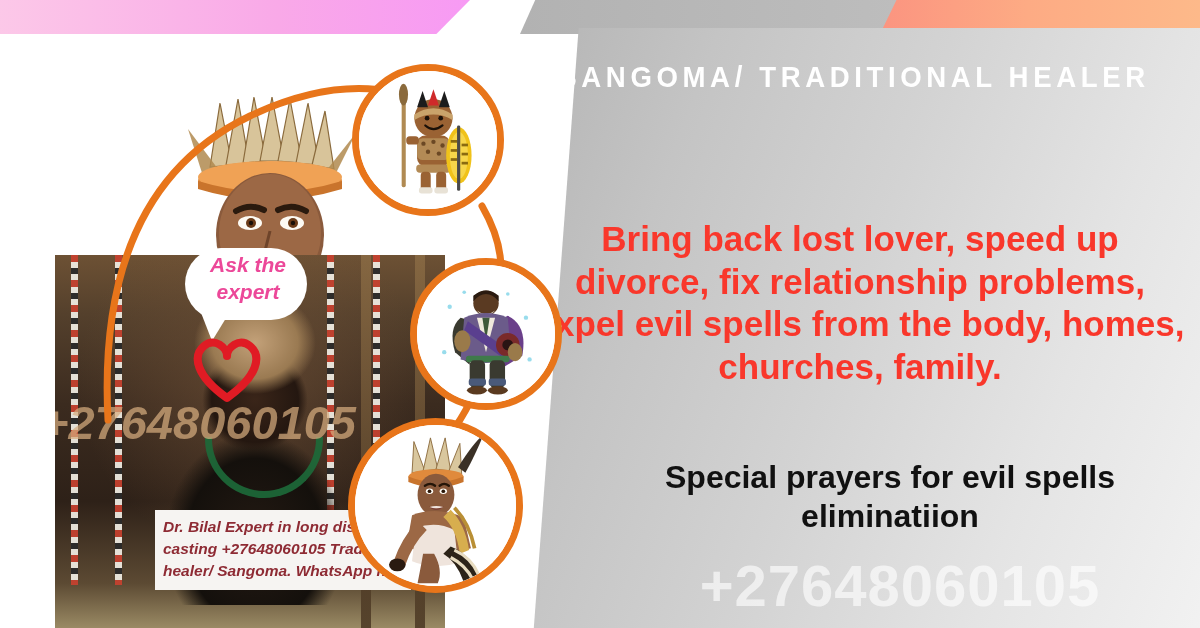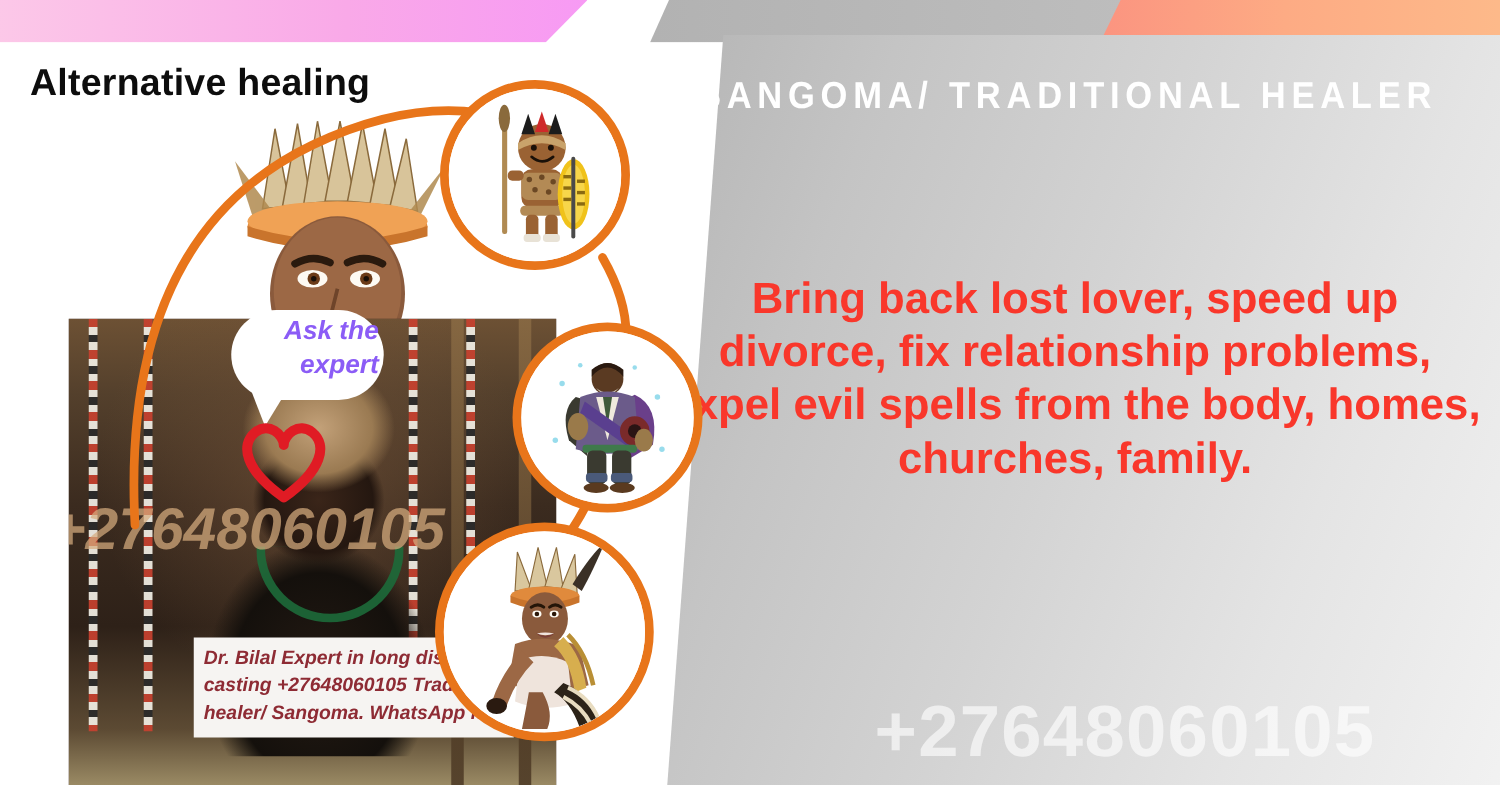--- a/index.html
+++ b/index.html
@@ -228,26 +228,26 @@
     height: 0;
     border-left: 14px solid transparent;
     border-right: 22px solid transparent;
     border-top: 36px solid #ffffff;
   }
   #speech-text {
     position: absolute;
     left: 193px;
     top: 252px;
     width: 110px;
-    color: #8b5cf6;
+    color: #ec4899;
     font-size: 21px;
     font-weight: bold;
     font-style: italic;
     line-height: 1.28;
-    text-align: right;
+    text-align: center;
   }
 
   
   #heart-icon {
     position: absolute;
     left: 188px;
     top: 332px;
     width: 78px;
     height: 72px;
   }
@@ -302,24 +302,24 @@
 
   <div class="topbar" id="bar-pink"></div>
   <div class="topbar" id="bar-gray"></div>
   <div class="topbar" id="bar-orange"></div>
 
   <div id="right-panel"></div>
 
   <div id="right-content">
     <div id="headline-kicker">SANGOMA/ TRADITIONAL HEALER</div>
     <div id="services-text">Bring back lost lover, speed up divorce, fix relationship problems, expel evil spells from the body, homes, churches, family.</div>
+    <div id="prayers-text">Special prayers for  evil spells eliminatiion</div>
     <div id="panel-watermark">+27648060105</div>
   </div>
 
-  <div id="alt-healing">Alternative healing</div>
 
   <div id="cartoon-figure">
     <svg viewBox="0 0 260 240" xmlns="http://www.w3.org/2000/svg">
 
       <g>
         <g fill="#d8c49a" stroke="#8a6a3c" stroke-width="1.2">
           <path d="M60 72 L70 8 L82 70 Z"></path>
           <path d="M76 70 L88 4 L99 68 Z"></path>
           <path d="M93 68 L104 2 L116 66 Z"></path>
           <path d="M110 66 L122 2 L134 66 Z"></path>

